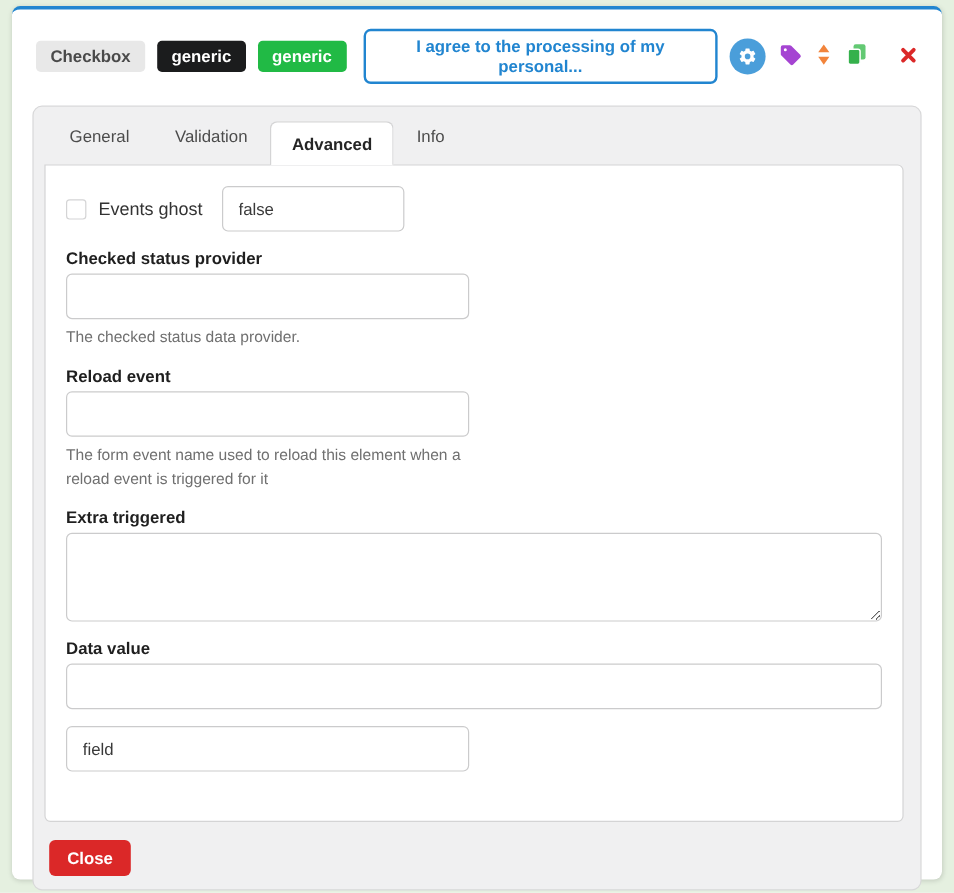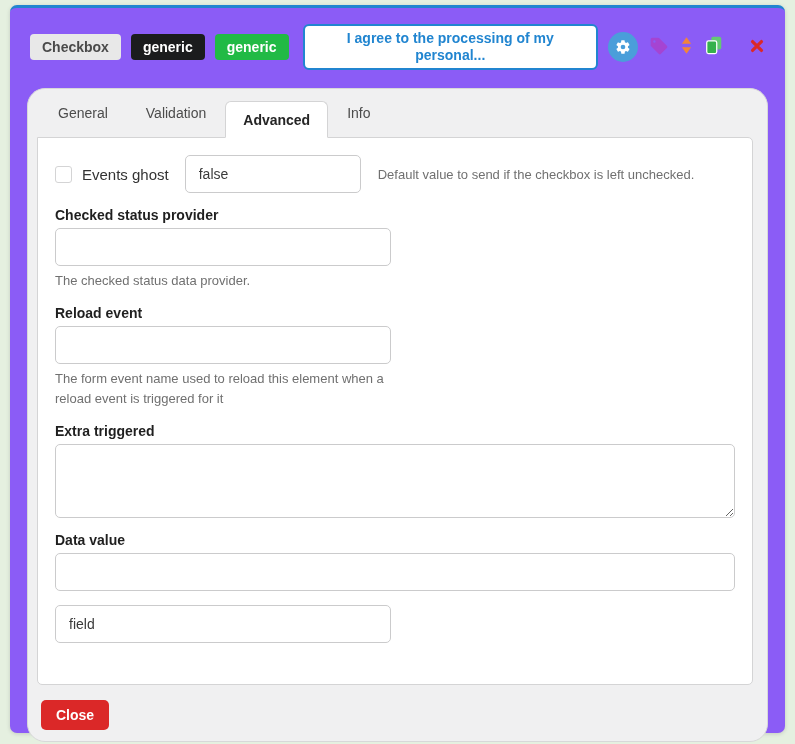--- a/index.html
+++ b/index.html
@@ -8,21 +8,21 @@
     --red:#db2828; --panel-bg:#f0f0f1; --panel-border:#d8d8d9; --input-border:#cbcbcc;
     --help-gray:#707070; --text-dark:#2d2d2d;
   }
   *{box-sizing:border-box;}
   html,body{margin:0;padding:0;}
   body{
     width:795px;height:744px;background:var(--page-bg);position:relative;
     font-family:"Liberation Sans",sans-serif;overflow:hidden;
   }
   .card{
-    position:absolute;left:10px;top:5px;width:775px;height:728px;background:#8b5cf6;
+    position:absolute;left:10px;top:5px;width:775px;height:728px;background:#ffffff;
     border-top:3px solid var(--blue);border-radius:7px;box-shadow:0 1px 4px rgba(0,0,0,.15);
   }
   
   .header{display:flex;align-items:center;padding:16px 20px 0 20px;gap:10px;}
   .badge{font-size:14px;font-weight:bold;padding:6px 12px;border-radius:4px;line-height:14px;}
   .badge-gray{background:#e8e8e8;color:#4a4a4a;}
   .badge-black{background:#1b1c1d;color:#fff;}
   .badge-green{background:var(--green);color:#fff;}
   .label-btn{
     background:#fff;border:2px solid var(--blue);color:var(--blue);font-weight:bold;
@@ -30,21 +30,21 @@
     font-family:inherit;
   }
   .icon-group{margin-left:auto;display:flex;align-items:center;gap:11px;}
   .icon-btn{background:none;border:none;padding:0;cursor:pointer;display:flex;align-items:center;}
   .gear-circle{width:30px;height:30px;border-radius:50%;background:var(--icon-blue);
     display:flex;align-items:center;justify-content:center;}
   .x-btn{margin-left:14px;}
   
   .panel{
     margin:18px 17px 0 17px;height:654px;background:var(--panel-bg);
-    border:1px solid var(--panel-border);border-radius:18px;
+    border:1px solid var(--panel-border);border-radius:8px;
   }
   .tabs{display:flex;align-items:flex-end;height:48px;padding-left:11px;}
   .tab{padding:0 19px;font-size:14px;color:#4c4c4c;height:48px;line-height:48px;cursor:pointer;}
   .tab.active{
     background:#fff;border:1px solid #d4d4d5;border-bottom:1px solid #fff;
     border-radius:6px 6px 0 0;height:37px;line-height:36px;font-weight:bold;color:#252525;
     margin-bottom:-1px;position:relative;z-index:2;padding:0 17px;
   }
   .content{
     margin:0 14px 0 9px;background:#fff;border:1px solid #d4d4d5;
@@ -57,21 +57,21 @@
     border-radius:3px;background:#fff;margin:0;cursor:pointer;
   }
   .ghost-label{margin-left:10px;font-size:15px;color:#333;margin-right:16px;}
   .inline-help{margin-left:17px;font-size:13px;color:var(--help-gray);}
   .field{margin-bottom:14px;}
   .field-label{font-weight:bold;font-size:14px;color:#1f1f1f;margin-bottom:5px;}
   .text-input,textarea{
     height:38px;border:1px solid var(--input-border);border-radius:5px;padding:0 13px;
     font-size:14px;color:#3a3a3a;outline:none;background:#fff;font-family:inherit;display:block;
   }
-  .w-small{width:176px;}
+  .w-small{width:152px;}
   .w-medium{width:336px;}
   .w-full{width:100%;}
   textarea.extra{height:74px;width:100%;resize:vertical;padding:8px 13px;}
   .help{font-size:13px;color:var(--help-gray);margin-top:5px;line-height:20px;max-width:348px;}
   .close-btn{
     margin:15px 0 0 13px;background:var(--red);color:#fff;font-weight:bold;font-size:14px;
     padding:7px 15px;border-radius:5px;border:none;cursor:pointer;font-family:inherit;
   }
 </style>
 </head>
@@ -134,21 +134,20 @@
       <div class="tab active">Advanced</div>
       <div class="tab">Info</div>
     </div>
 
     <div class="content">
 
       <div class="ghost-row">
         <input type="checkbox" style="">
         <span class="ghost-label">Events ghost</span>
         <input type="text" class="text-input w-small" value="false" style="">
-        <span class="inline-help">Default value to send if the checkbox is left unchecked.</span>
       </div>
 
       <div class="field">
         <div class="field-label">Checked status provider</div>
         <input type="text" class="text-input w-medium" value="" style="">
         <div class="help">The checked status data provider.</div>
       </div>
 
       <div class="field">
         <div class="field-label">Reload event</div>

